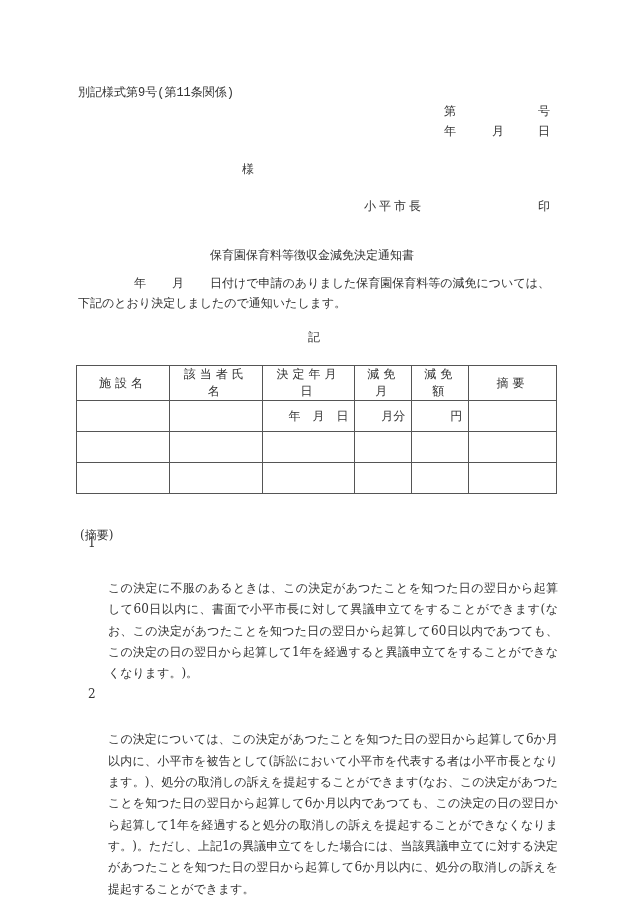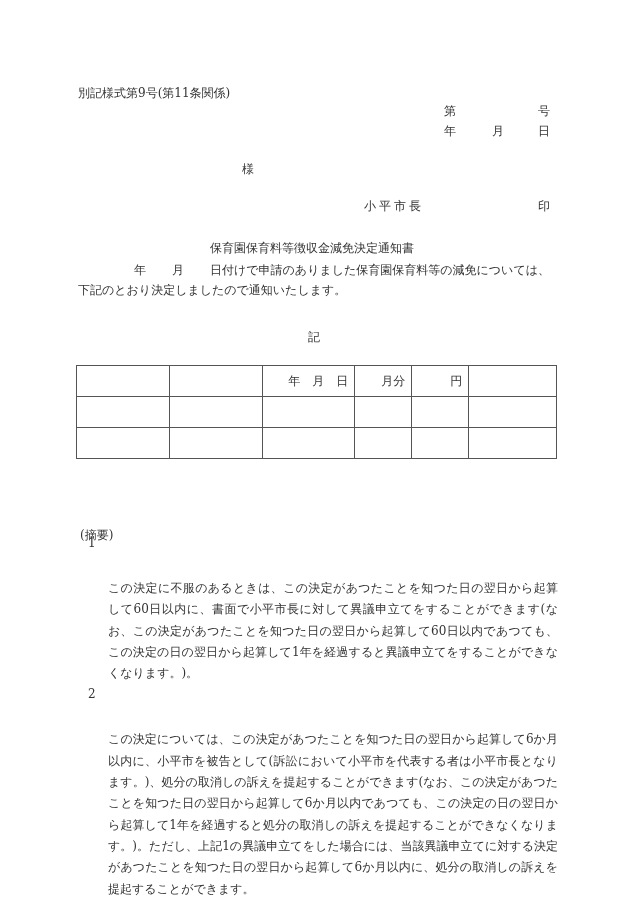--- a/index.html
+++ b/index.html
@@ -1,29 +1,29 @@
 <!DOCTYPE html>
 <html><head>
 <meta charset="utf-8">
 <style>
   html, body { margin: 0; padding: 0; background: #ffffff; }
   body { width: 630px; height: 915px; position: relative; overflow: hidden;
          font-family: "DejaVu Serif", "Liberation Serif", serif; color: #333; font-size: 12px; }
   .abs { position: absolute; white-space: nowrap; line-height: 14px; }
-  #form-number { left: 78px; top: 86px; font-size: 12px; }
+  #form-number { left: 78px; top: 86px; font-size: 12px; font-family: Liberation Mono, monospace; }
   #doc-no-1 { left: 444px; top: 104px; }
   #doc-no-2 { left: 538px; top: 104px; }
   #date-y { left: 444px; top: 124px; }
   #date-m { left: 492px; top: 124px; }
   #date-d { left: 538px; top: 124px; }
   #addressee { left: 242px; top: 162px; }
   #issuer { left: 364px; top: 199px; letter-spacing: 3px; }
   #seal { left: 538px; top: 199px; }
-  #title { left: 210px; top: 241px; font-size: 12px; }
-  #body-text { position: absolute; left: 78px; top: 260px; width: 474px; line-height: 20px; font-size: 12px; }
+  #title { left: 210px; top: 248px; font-size: 12px; }
+  #body-text { position: absolute; left: 78px; top: 273px; width: 474px; line-height: 20px; font-size: 12px; }
   #body-text .indent { display: inline-block; width: 56px; }
   #body-text .gap { display: inline-block; width: 26px; }
   #ki { left: 308px; top: 330px; }
   table#notice-table { position: absolute; left: 76px; top: 365px; border-collapse: collapse; width: 481px; }
   #notice-table td { border: 1px solid #555; height: 30px; padding: 0 6px; font-size: 12px; color: #333; }
   #notice-table tr.head td { text-align: center; letter-spacing: 4px; }
   #notice-table td.r { text-align: right; }
   #summary-label { left: 80px; top: 496px; margin-top: 32px; }
   #notes { position: absolute; left: 88px; top: 533px; width: 470px; font-size: 12px; line-height: 21.3px; }
   .note { display: flex; }
@@ -58,20 +58,28 @@
 <table id="notice-table">
   <colgroup>
     <col style="width:93px">
       <col style="width:93px">
       <col style="width:93px">
       <col style="width:57px">
       <col style="width:57px">
       <col style="width:88px">
   </colgroup>
   <tbody>
+      <tr class="head">
+    <td>施設名</td>
+    <td>該当者氏名</td>
+    <td>決定年月日</td>
+    <td>減免月</td>
+    <td>減免額</td>
+    <td>摘要</td>
+  </tr>
   <tr>
     <td></td>
     <td></td>
     <td class="r">年　月　日</td>
     <td class="r">月分</td>
     <td class="r">円</td>
     <td></td>
   </tr>
   <tr>
     <td></td>

